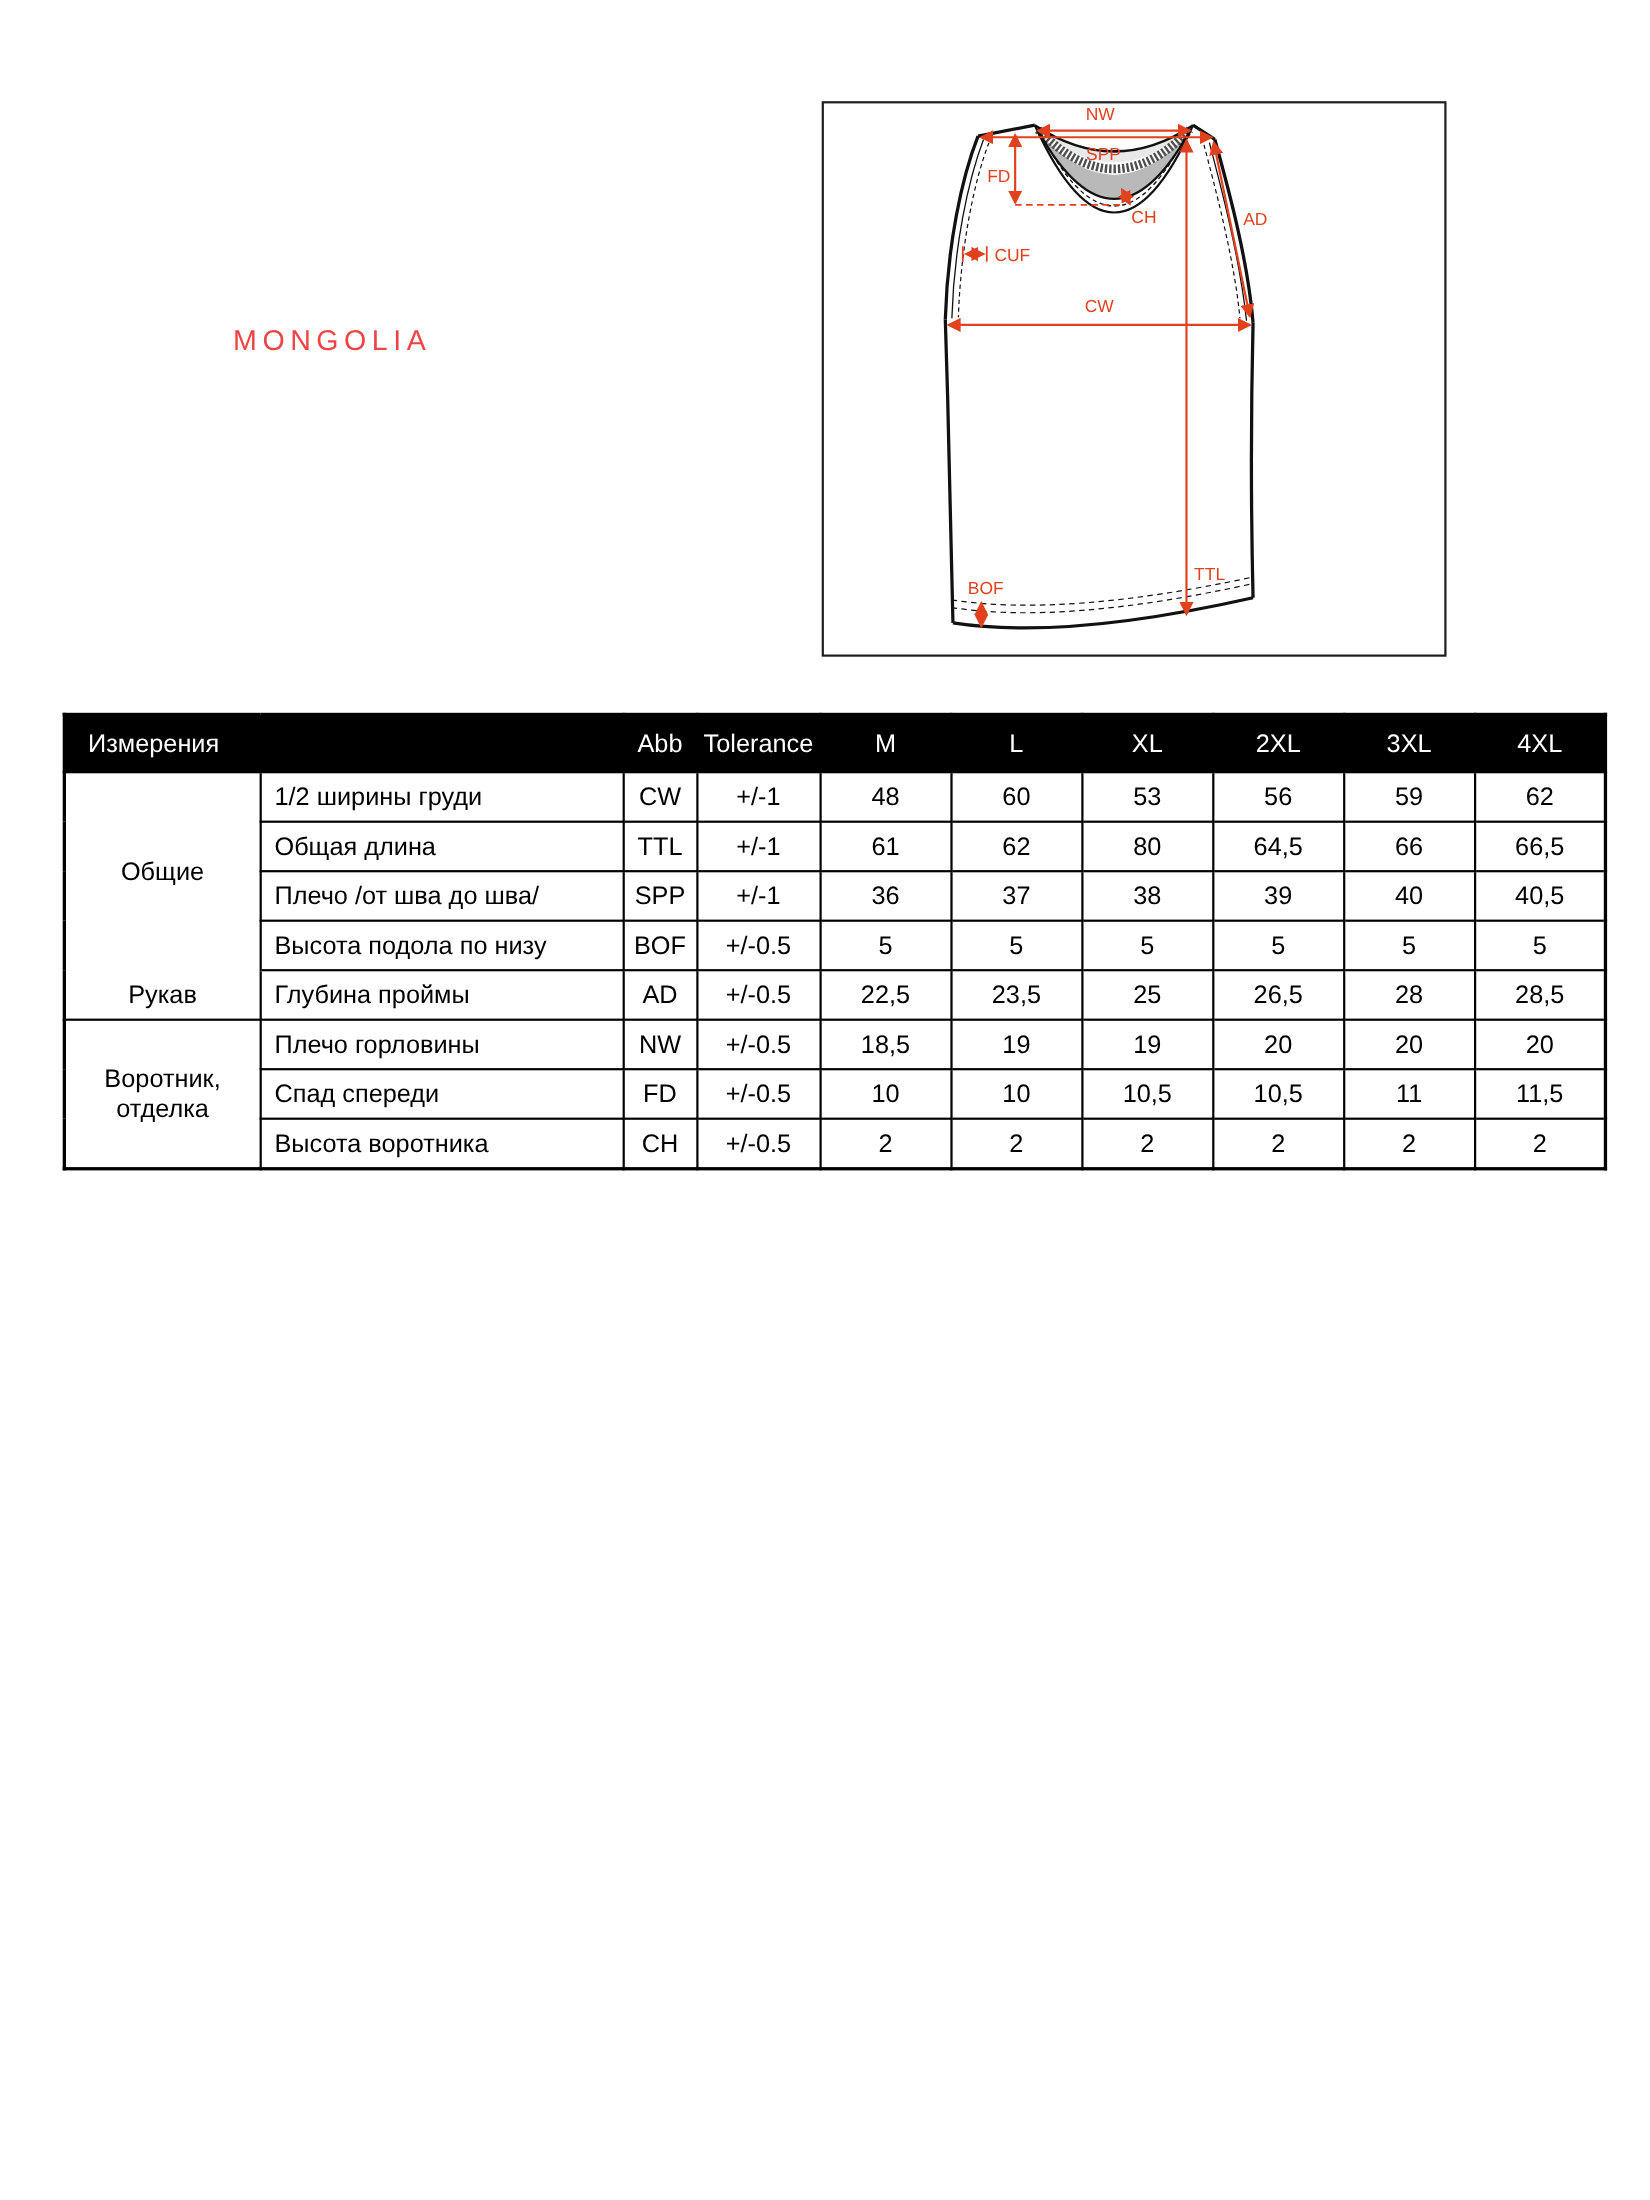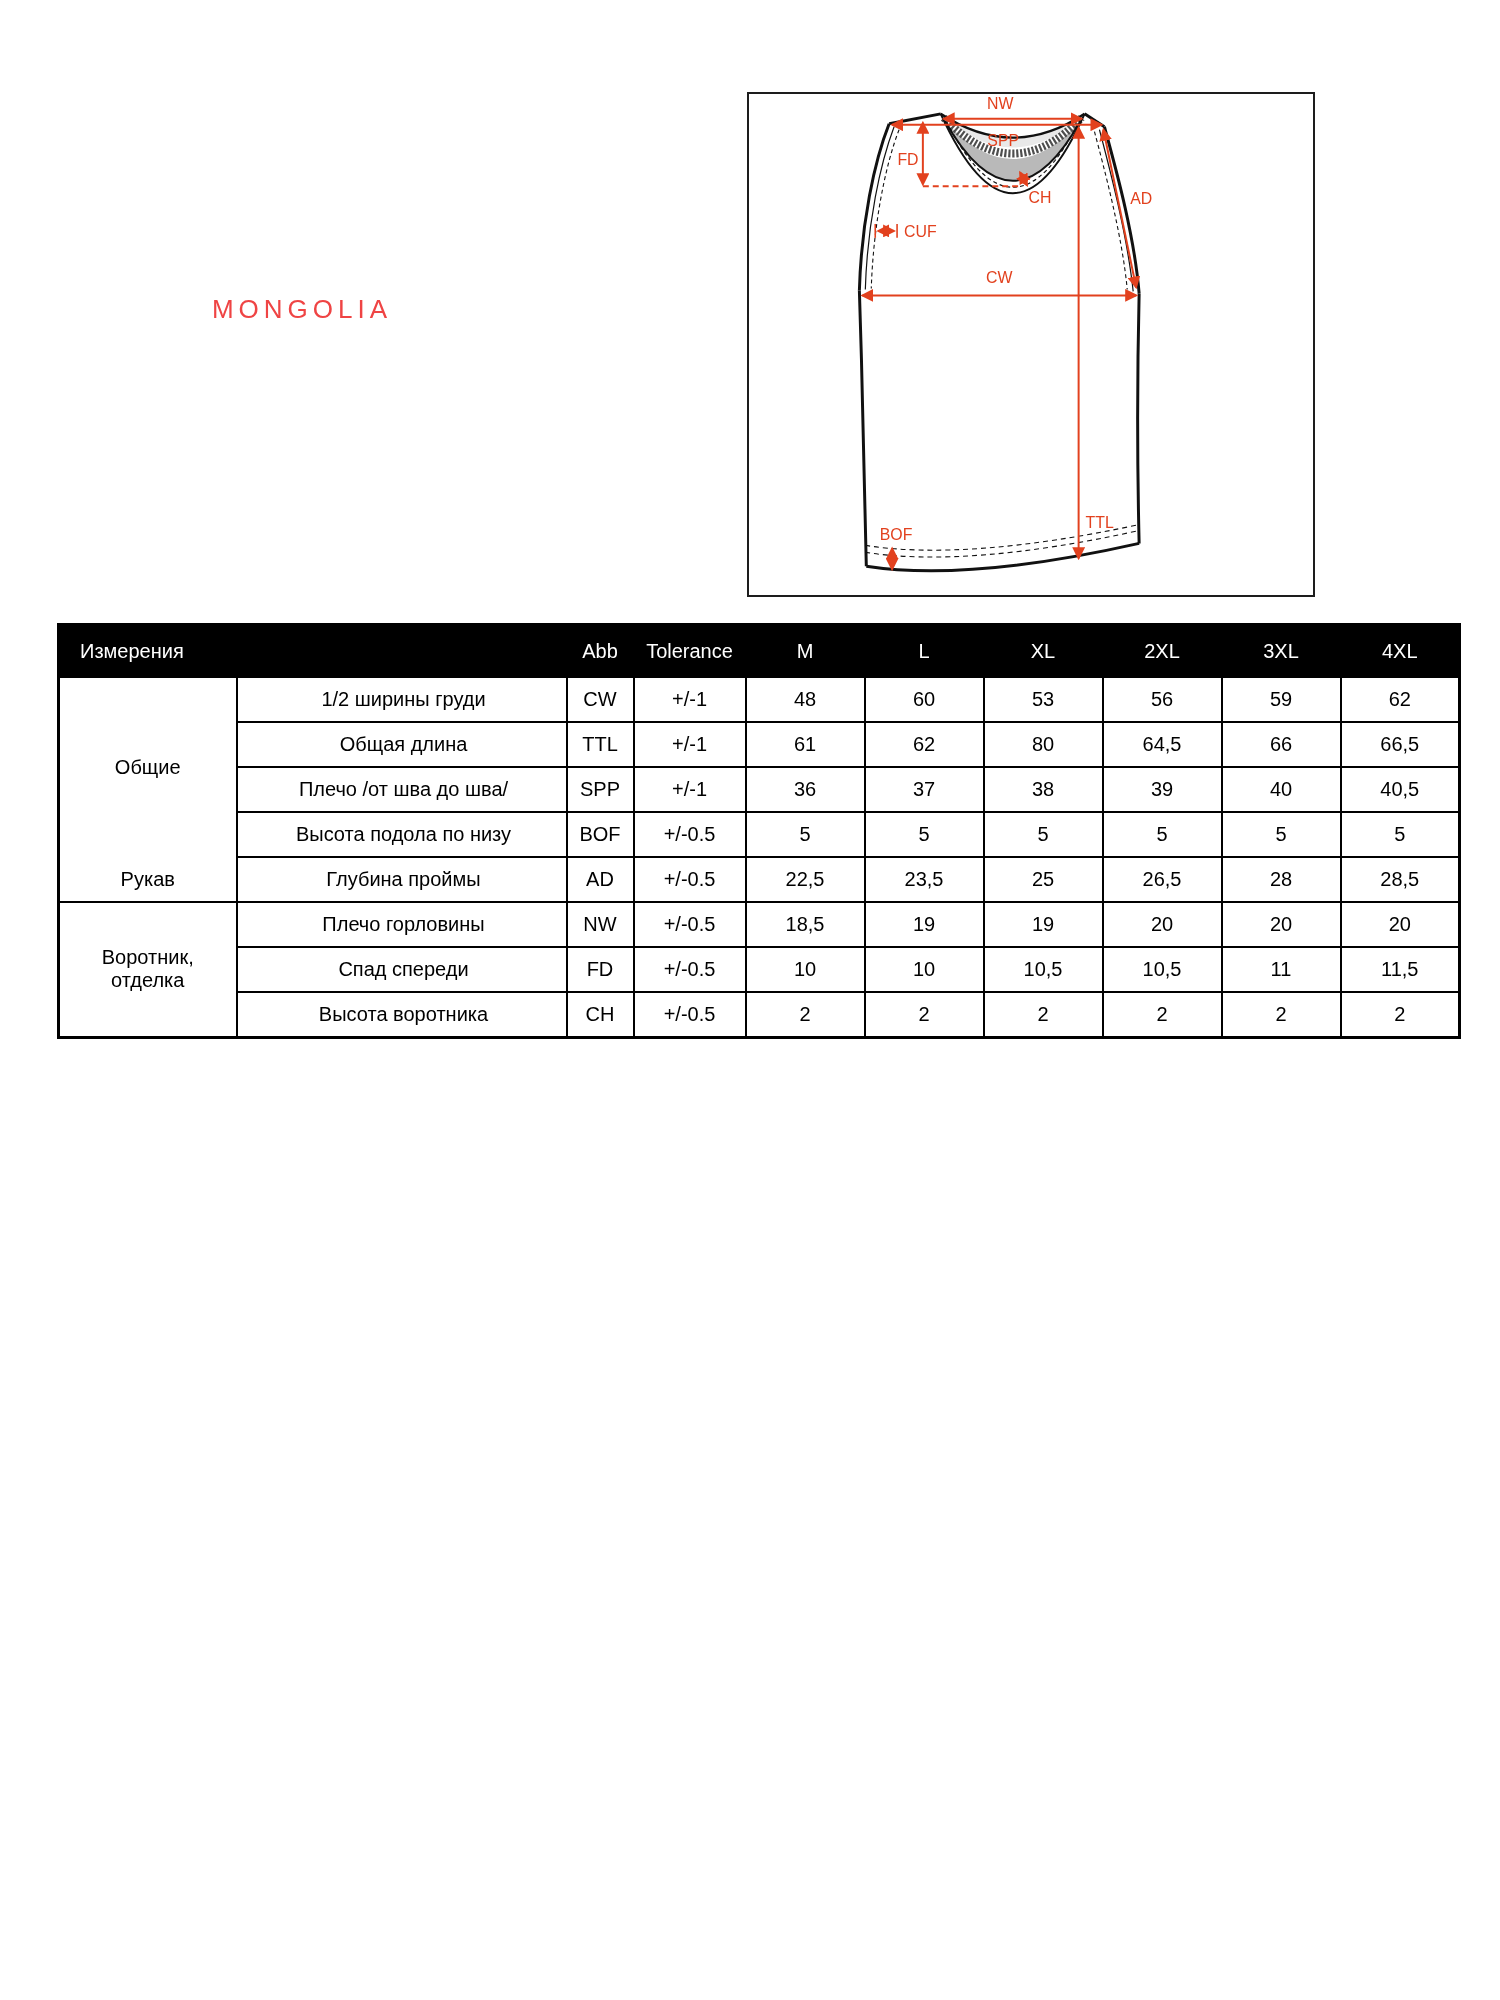--- a/index.html
+++ b/index.html
@@ -28,35 +28,35 @@
     border:2px solid #1d1d1d; box-sizing:border-box; background:#fff;
   }
   .diagram-box svg { display:block; width:100%; height:100%; }
   .dlabel {
     font-family:"Liberation Sans", sans-serif;
     font-size:16px; font-weight:400;
   }
 
   
   table.size-table {
-    position:absolute; left:57px; top:623px; width:1400px;
+    position:absolute; left:57px; top:648px; width:1400px;
     border-collapse:collapse; border:3px solid #000;
-    font-size:20px; table-layout:fixed;
+    font-size:23px; table-layout:fixed;
   }
   .size-table th {
     background:#000; color:#fff; font-weight:400; height:50px;
     border:2px solid #000; text-align:center; padding:0;
   }
   .size-table th.h-meas { text-align:left; padding-left:20px; }
   .size-table td {
     border:2px solid #000; height:45px; padding:0 8px;
     background:#fff; box-sizing:border-box;
   }
   td.c-group { text-align:center; padding:0 14px; }
-  td.c-name  { text-align:center; padding-left:12px; }
+  td.c-name  { text-align:left; padding-left:12px; }
   td.c-abb, td.c-tol, td.c-val { text-align:center; }
   
   td.g-top    { border-bottom:none;margin-left:14px; }
   td.g-bottom { border-top:none; }
 </style>
 </head>
 <body>
 
 <div class="logo">
   <div class="logo-sub">MONGOLIA</div>

